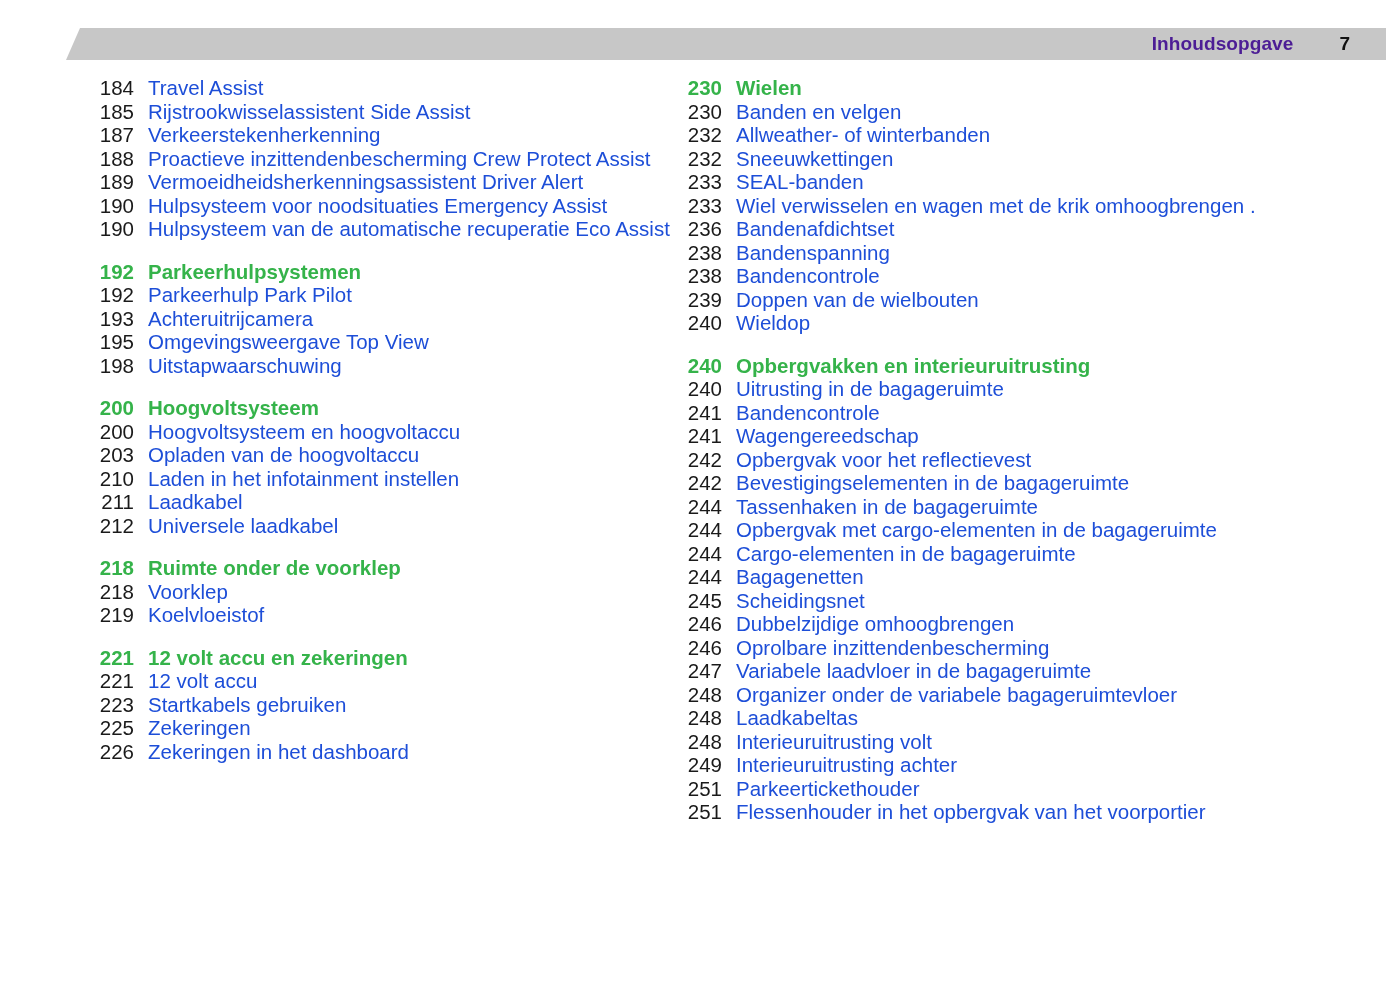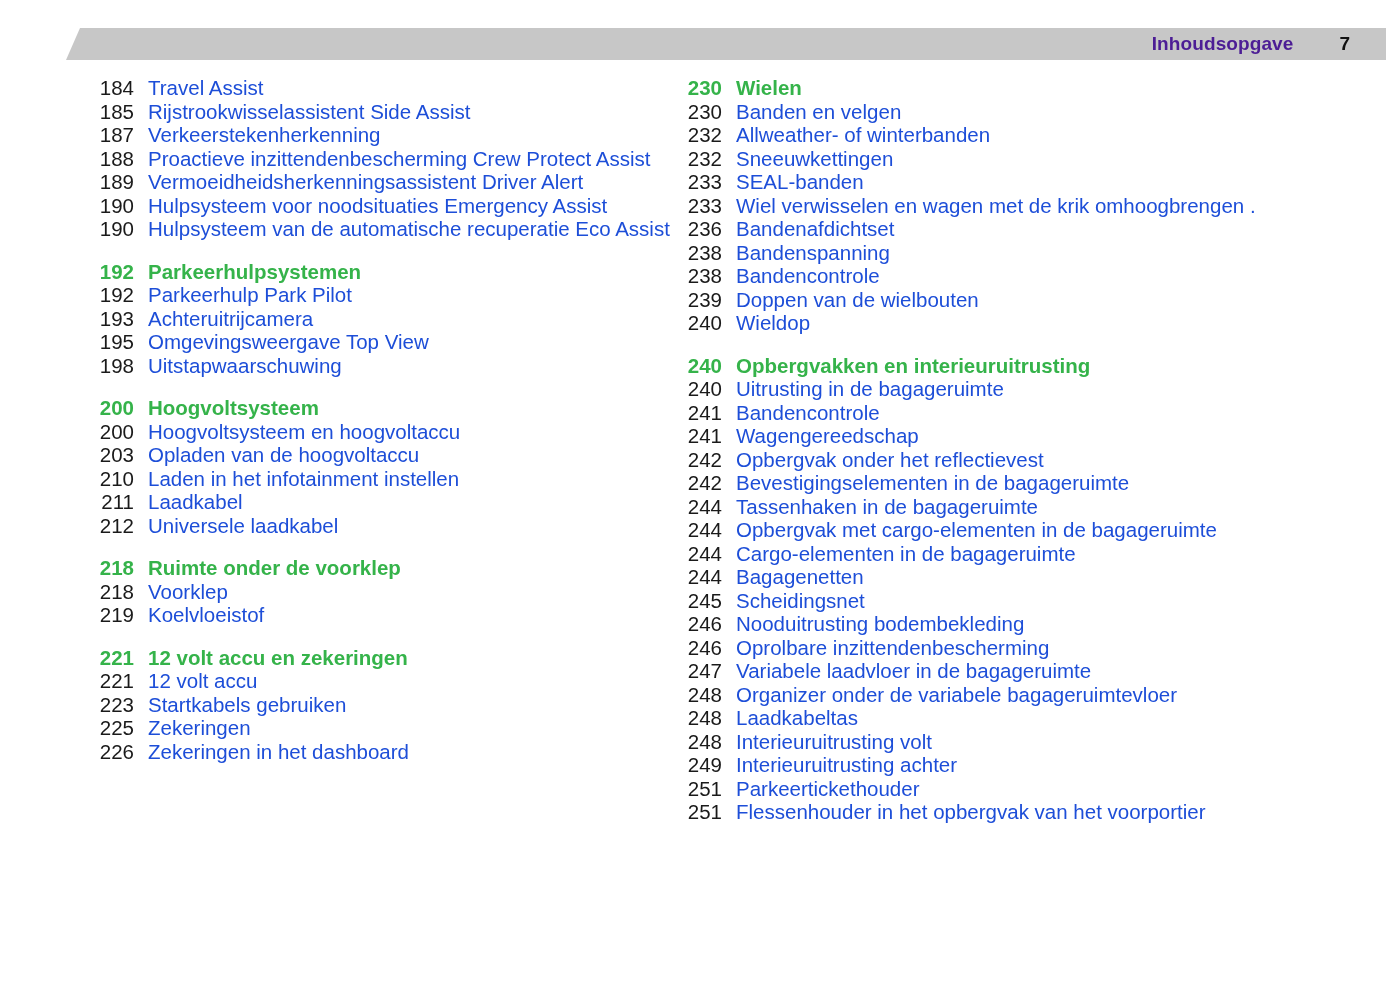--- a/index.html
+++ b/index.html
@@ -296,21 +296,21 @@
         <div class="entry">
           <span class="num">241</span>
           <span class="title">Bandencontrole</span>
         </div>
         <div class="entry">
           <span class="num">241</span>
           <span class="title">Wagengereedschap</span>
         </div>
         <div class="entry">
           <span class="num">242</span>
-          <span class="title">Opbergvak onder het reflectievest</span>
+          <span class="title">Opbergvak voor het reflectievest</span>
         </div>
         <div class="entry">
           <span class="num">242</span>
           <span class="title">Bevestigingselementen in de bagageruimte</span>
         </div>
         <div class="entry">
           <span class="num">244</span>
           <span class="title">Tassenhaken in de bagageruimte</span>
         </div>
         <div class="entry">
@@ -324,21 +324,21 @@
         <div class="entry">
           <span class="num">244</span>
           <span class="title">Bagagenetten</span>
         </div>
         <div class="entry">
           <span class="num">245</span>
           <span class="title">Scheidingsnet</span>
         </div>
         <div class="entry">
           <span class="num">246</span>
-          <span class="title">Nooduitrusting bodembekleding</span>
+          <span class="title">Dubbelzijdige omhoogbrengen</span>
         </div>
         <div class="entry">
           <span class="num">246</span>
           <span class="title">Oprolbare inzittendenbescherming</span>
         </div>
         <div class="entry">
           <span class="num">247</span>
           <span class="title">Variabele laadvloer in de bagageruimte</span>
         </div>
         <div class="entry">

